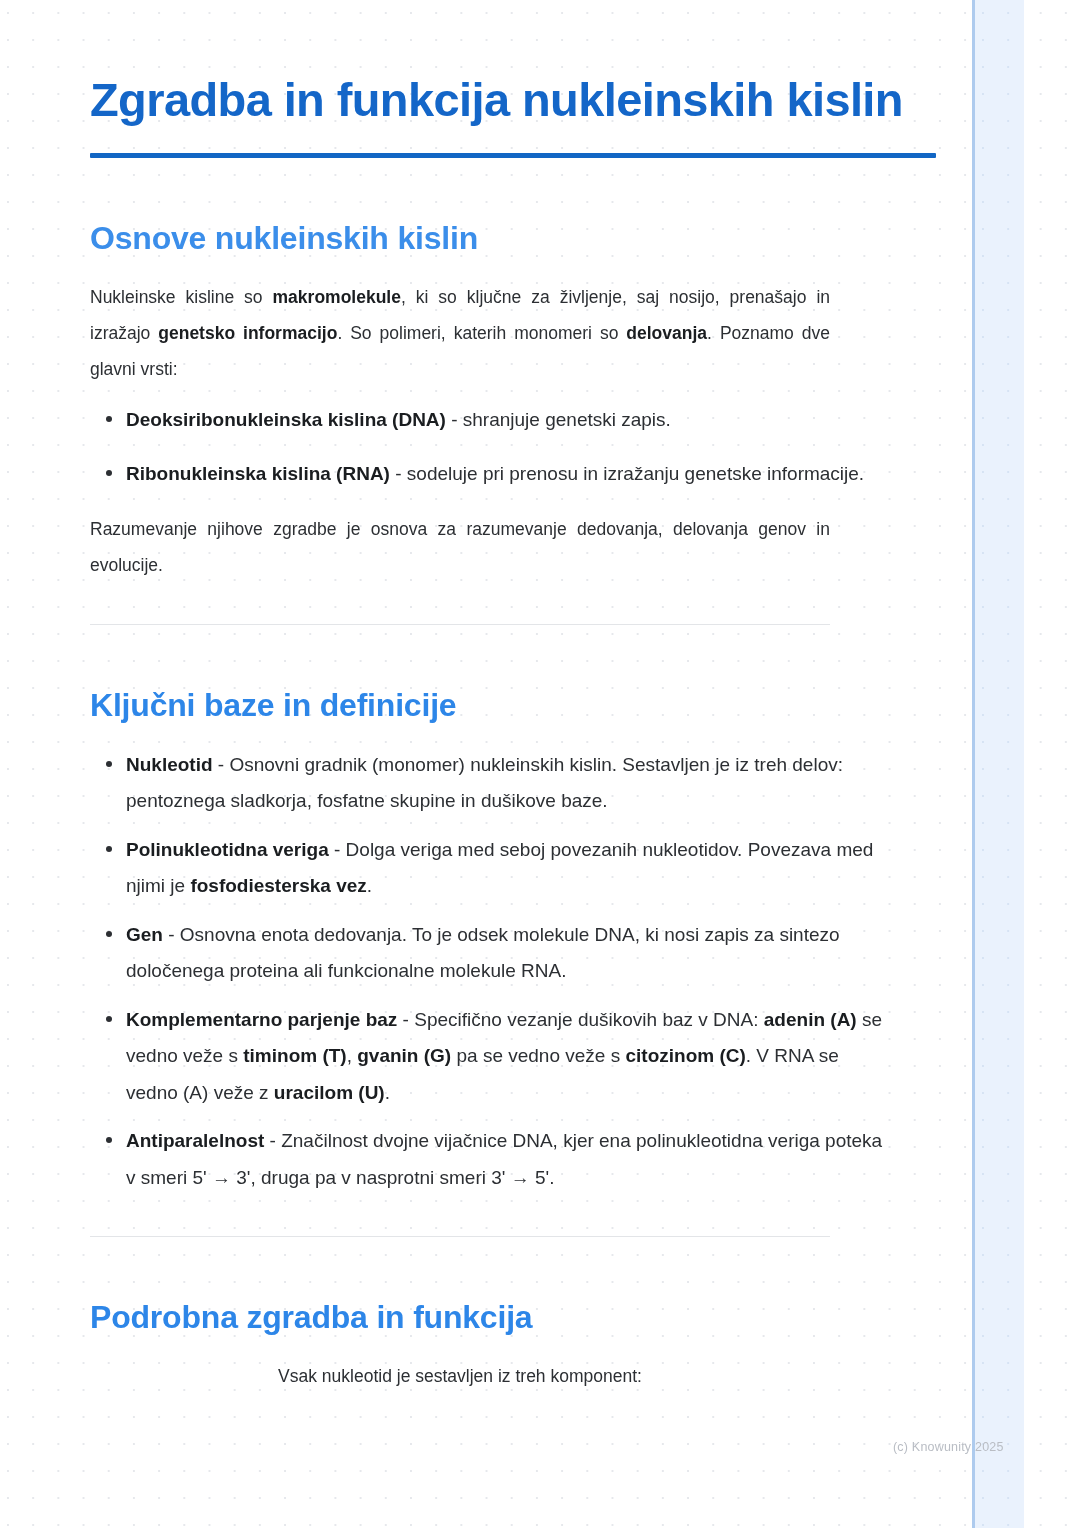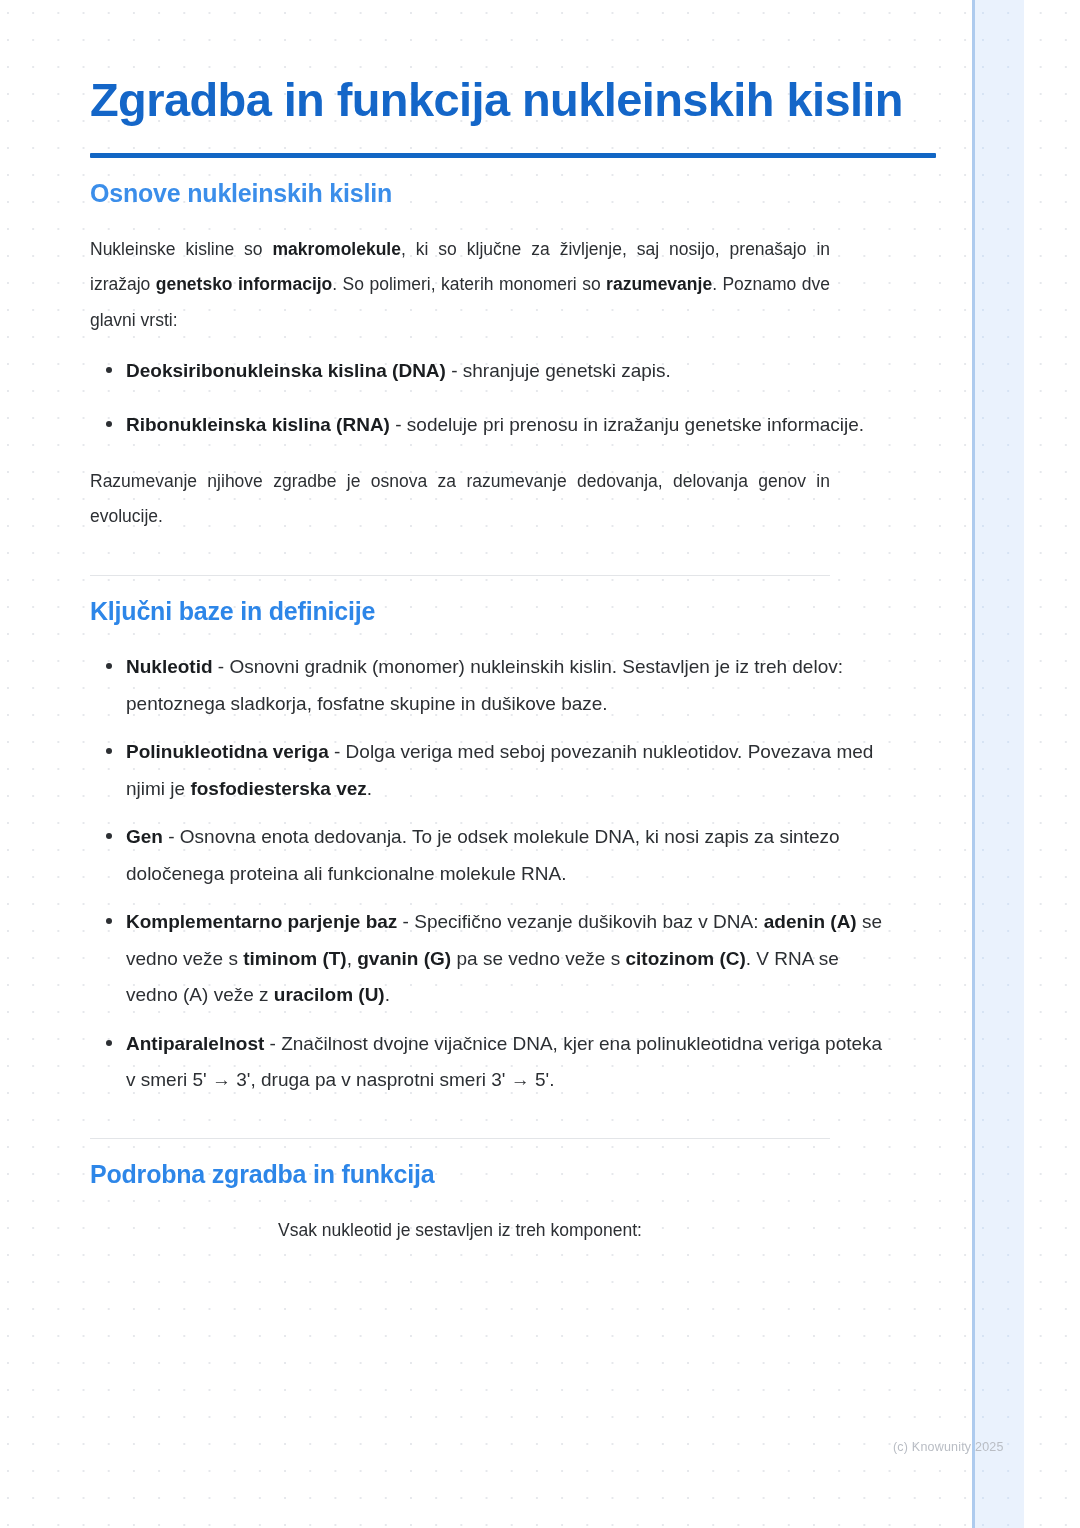--- a/index.html
+++ b/index.html
@@ -68,22 +68,22 @@
 
   .title-rule {
     margin-top: 26px;
     width: 846px;
     height: 5px;
     background: #1266c4;
     border-radius: 1px;
   }
 
   h2.section-title {
-    margin: 20px 0 22px 0;
-    font-size: 25px;
+    margin: 60px 0 22px 0;
+    font-size: 32px;
     line-height: 1.25;
     font-weight: 700;
     letter-spacing: -0.2px;
     color: #3b8eea;
   }
   h2.section-title.strong {
     color: #2d86e8;
   }
 
   h3.sub-title {
@@ -163,21 +163,21 @@
 
   <div class="right-rail-line"></div>
   <div class="right-rail"></div>
 
   <div class="content">
 
     <h1 class="doc-title">Zgradba in funkcija nukleinskih kislin</h1>
     <div class="title-rule"></div>
 
     <h2 class="section-title">Osnove nukleinskih kislin</h2>
-    <p class="body-text"><span>Nukleinske kisline so </span><b>makromolekule</b><span>, ki so ključne za življenje, saj nosijo, prenašajo in izražajo </span><b>genetsko informacijo</b><span>. So polimeri, katerih monomeri so </span><b>razumevanje</b><span>. Poznamo dve glavni vrsti:</span></p>
+    <p class="body-text"><span>Nukleinske kisline so </span><b>makromolekule</b><span>, ki so ključne za življenje, saj nosijo, prenašajo in izražajo </span><b>genetsko informacijo</b><span>. So polimeri, katerih monomeri so </span><b>delovanja</b><span>. Poznamo dve glavni vrsti:</span></p>
     <ul class="bullets">
         <li><b>Deoksiribonukleinska kislina (DNA)</b><span> - shranjuje genetski zapis.</span></li>
         <li><b>Ribonukleinska kislina (RNA)</b><span> - sodeluje pri prenosu in izražanju genetske informacije.</span></li>
       </ul>
     <p class="body-text" style="margin-top:20px"><span>Razumevanje njihove zgradbe je osnova za razumevanje dedovanja, delovanja genov in evolucije.</span></p>
     <hr class="divider">
 
     <h2 class="section-title strong">Ključni baze in definicije</h2>
     <ul class="bullets tight">
         <li><b>Nukleotid</b><span> - Osnovni gradnik (monomer) nukleinskih kislin. Sestavljen je iz treh delov: pentoznega sladkorja, fosfatne skupine in dušikove baze.</span></li>

